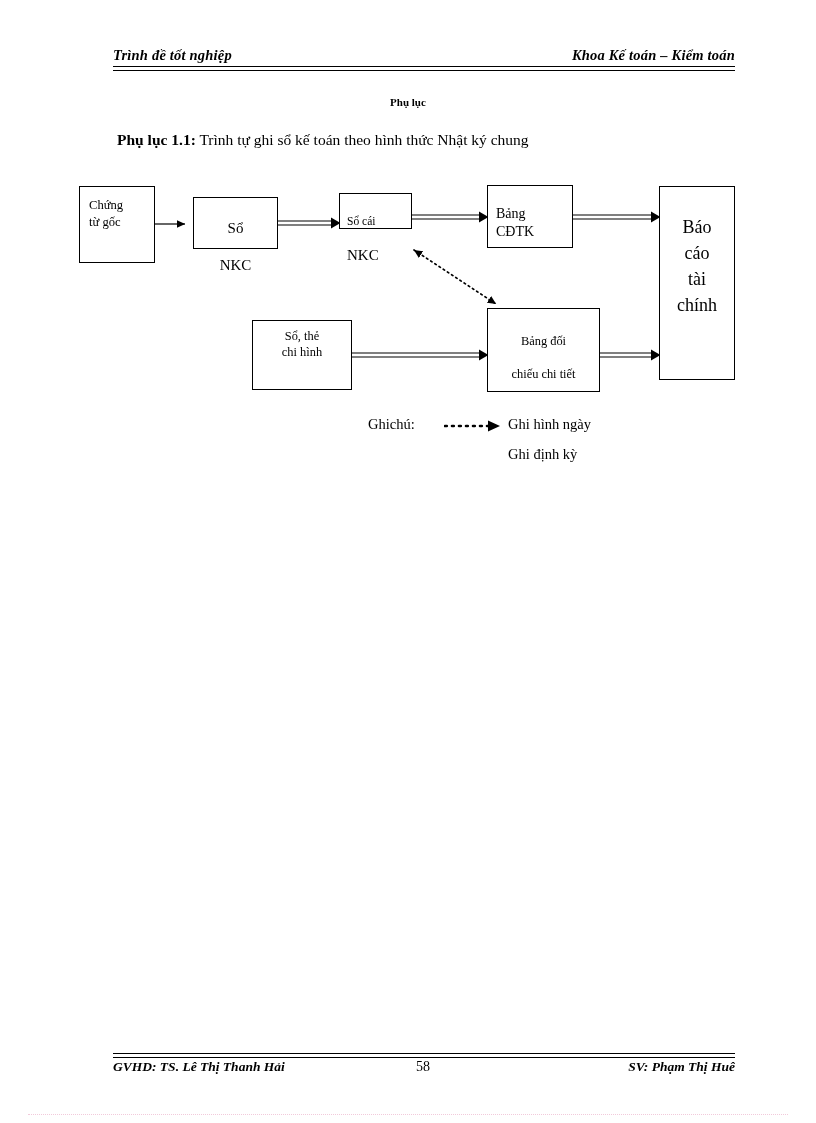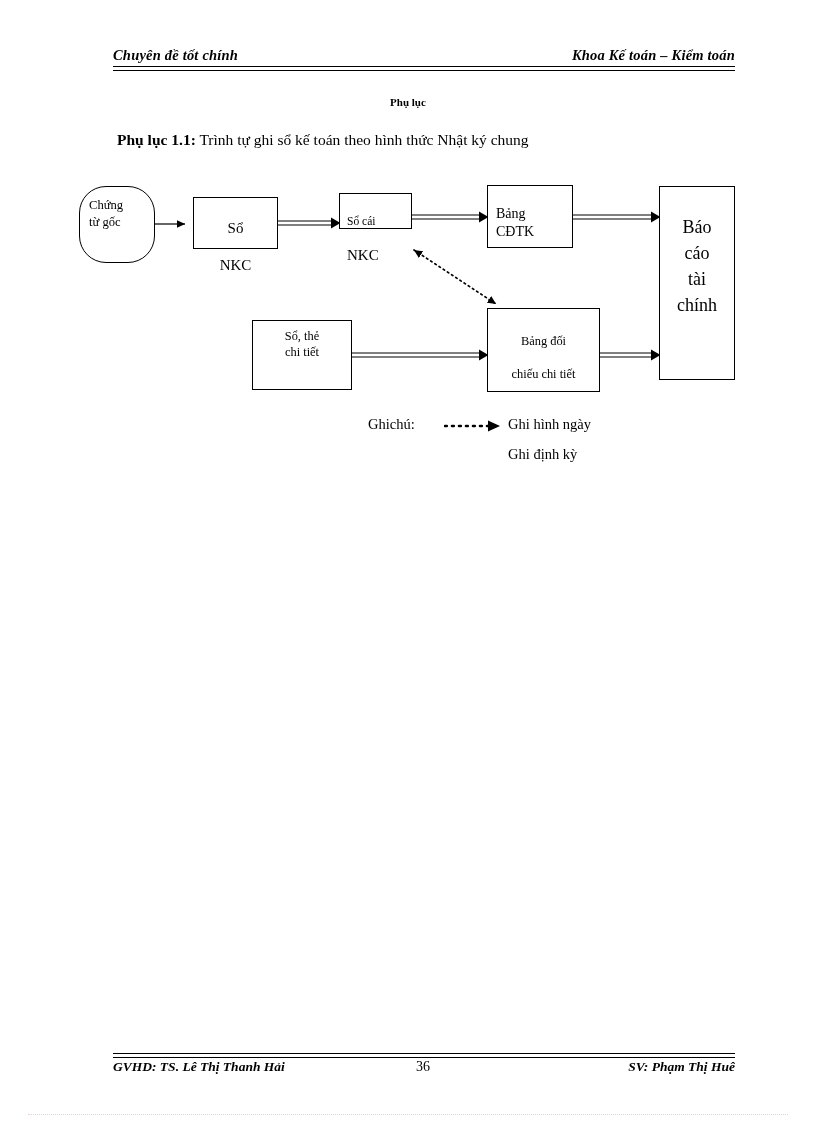--- a/index.html
+++ b/index.html
@@ -104,21 +104,21 @@
     line-height: 1.32;
   }
   .node .txt {
     position: absolute;
     left: 0;
     width: 100%;
     white-space: pre-line;
   }
 
   
-  #node-chungtu   { left: 79px;  top: 186px; width: 76px;  height: 77px; border-radius: 27px; }
+  #node-chungtu   { left: 79px;  top: 186px; width: 76px;  height: 77px; }
   #node-chungtu .txt { top: 10px; left: 9px; width: auto; text-align: left; font-size: 12.6px; }
 
   #node-sonkc     { left: 193px; top: 197px; width: 85px;  height: 52px; }
   #node-sonkc .txt { top: 4px; text-align: center; }
   #node-sonkc .l1 { font-size: 15px; }
   #node-sonkc .l2 { font-size: 15px; }
 
   #node-socai     { left: 339px; top: 193px; width: 73px;  height: 36px; }
   #node-socai .txt { top: 3px; left: 7px; width: auto; text-align: left; }
   #node-socai .l1 { font-size: 11.5px; }
@@ -216,21 +216,21 @@
     height: 1px;
     border-top: 1px dotted #f2c9da;
   }
 </style>
 </head>
 <body>
 
 <div class="page">
 
   <div class="runhead">
-    <span class="runhead-left">Chuyên đề tốt chính</span>
+    <span class="runhead-left">Trình đề tốt nghiệp</span>
     <span class="runhead-right">Khoa Kế toán – Kiểm toán</span>
   </div>
   <div class="runhead-rule r1"></div>
   <div class="runhead-rule r2"></div>
 
   <div class="doc-title">Phụ lục</div>
 
   <div class="sub-title">
     <span class="lbl">Phụ lục 1.1:</span><span> Trình tự ghi sổ kế toán theo hình thức Nhật ký chung</span>
   </div>
@@ -305,21 +305,21 @@
       </div>
     </div>
 
     <div class="node" id="node-bangcdtk">
       <div class="txt">Bảng
 CĐTK</div>
     </div>
 
     <div class="node" id="node-sothe">
       <div class="txt">Sổ, thẻ
-chi tiết</div>
+chi hình</div>
     </div>
 
     <div class="node" id="node-bangdoi">
       <div class="txt">
         <div>Bảng  đối</div>
         <div>chiếu  chi tiết</div>
       </div>
     </div>
 
     <div class="node" id="node-baocao">
@@ -340,19 +340,19 @@
 
     <span class="legend-daily">Ghi hình ngày</span>
     <span class="legend-period">Ghi định kỳ</span>
   </div>
 
   <div class="foot-rule f1"></div>
   <div class="foot-rule f2"></div>
 
   <div class="footer">
     <span class="foot-left">GVHD:  TS. Lê Thị Thanh Hải</span>
-    <span class="foot-page">36</span>
+    <span class="foot-page">58</span>
     <span class="foot-right">SV: Phạm Thị Huê</span>
   </div>
 
   <div class="scan-edge"></div>
 
 </div>
 
 </body></html>

